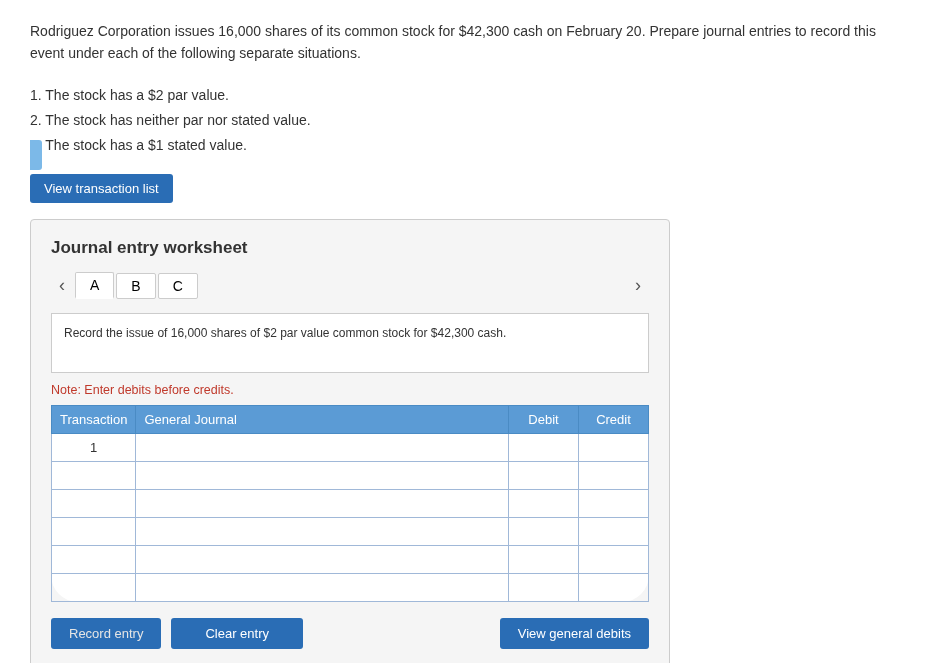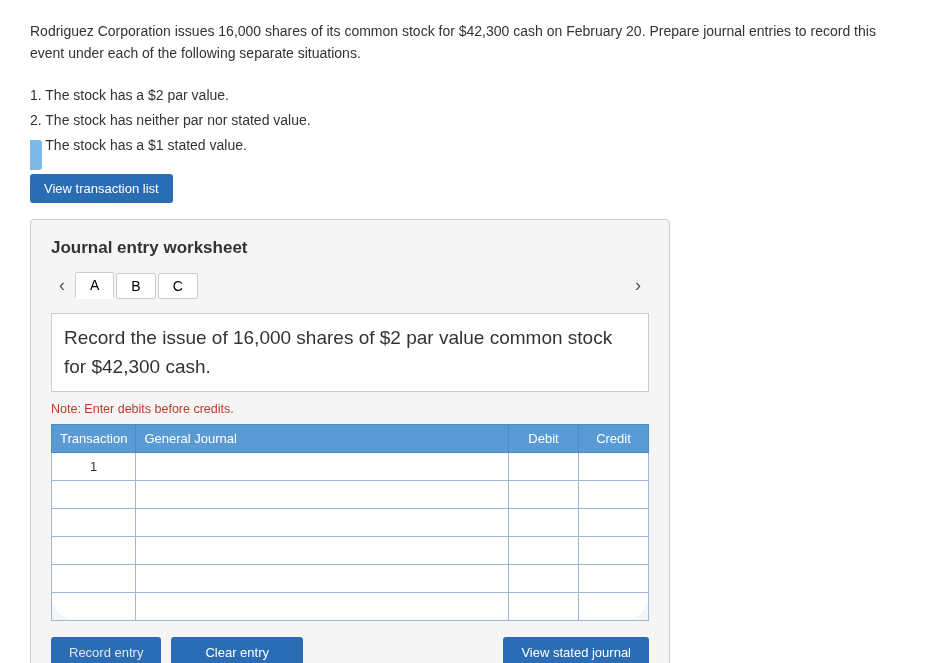--- a/index.html
+++ b/index.html
@@ -72,21 +72,21 @@
     .tab.active {
       background: #fff;
       border-bottom: 2px solid #fff;
       font-weight: normal;
     }
     .description-box {
       border: 1px solid #ccc;
       background: #fff;
       padding: 10px 12px;
       margin-bottom: 10px;
-      font-size: 19px;
+      font-size: 12px;
       line-height: 1.5;
       min-height: 60px;
     }
     .note-text {
       color: #c0392b;
       font-size: 12.5px;
       margin-bottom: 8px;
     }
     .journal-table {
       width: 100%;
@@ -255,16 +255,16 @@
           <td><input type="text" style=""></td>
           <td class="debit-col"><input type="text" style=""></td>
           <td class="credit-col"><input type="text" style=""></td>
         </tr>
       </tbody>
     </table>
 
     <div class="btn-row">
       <button class="btn-record">Record entry</button>
       <button class="btn-clear">Clear entry</button>
-      <button class="btn-view-journal">View stated journal</button>
+      <button class="btn-view-journal">View general debits</button>
     </div>
   </div>
 </div>
 
 </body></html>

